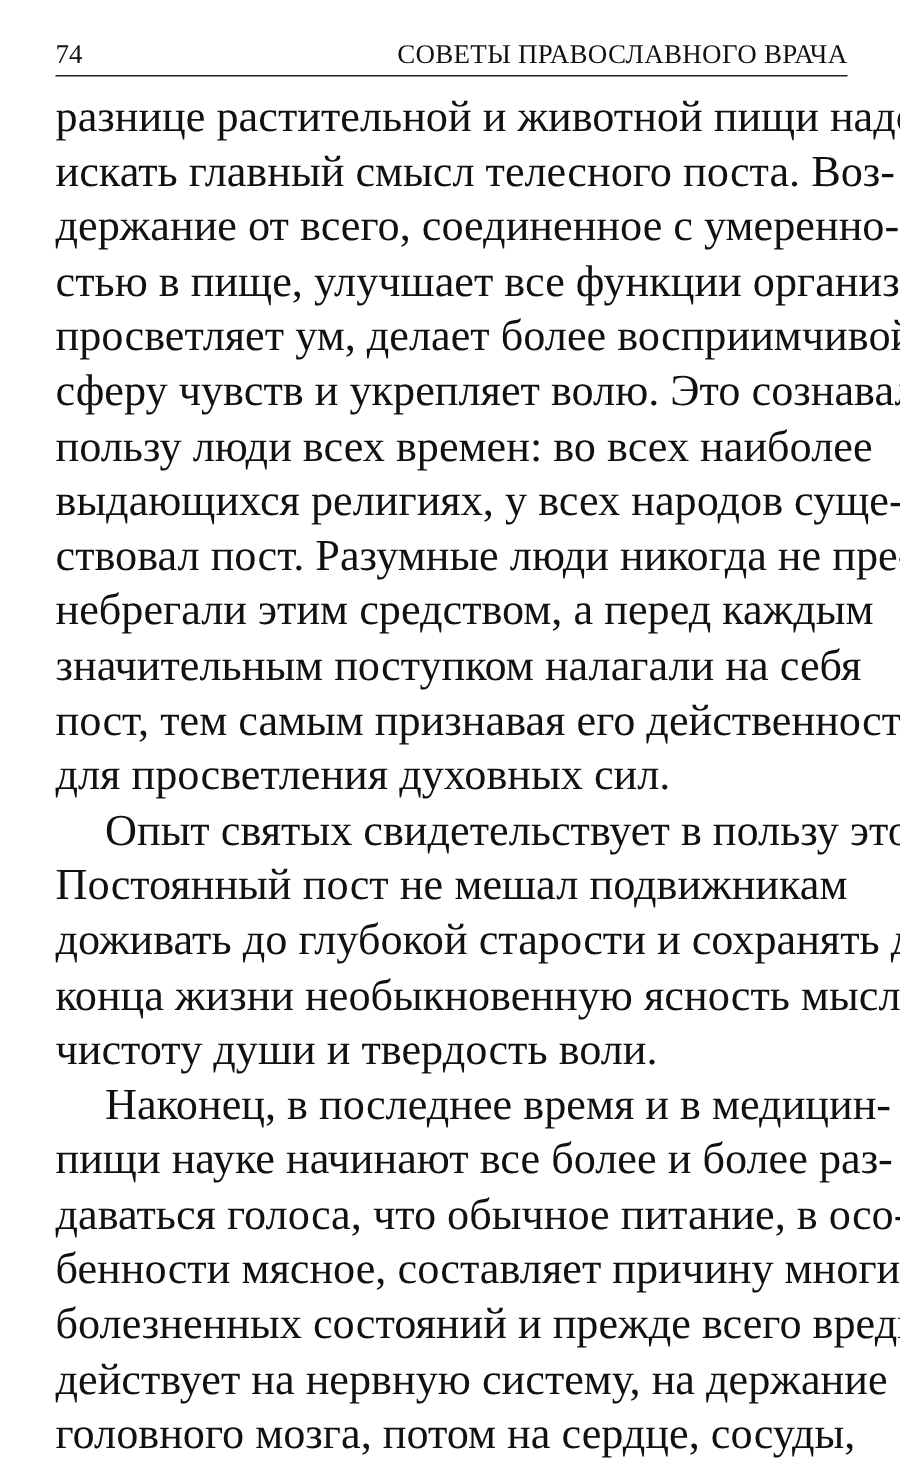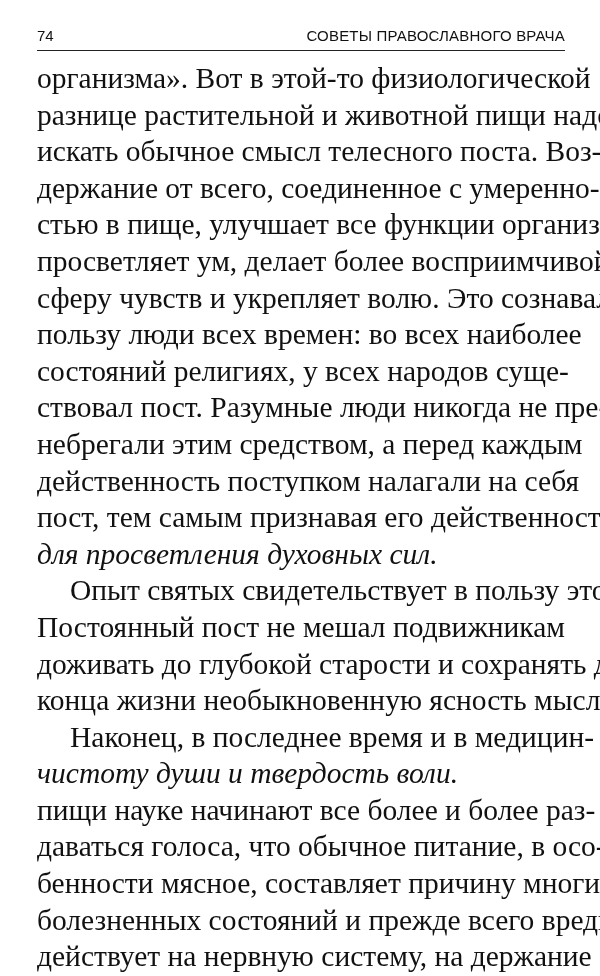--- a/index.html
+++ b/index.html
@@ -1,68 +1,67 @@
 <!DOCTYPE html>
 <html><head>
 <meta charset="utf-8">
 <style>
   html, body { margin: 0; padding: 0; background: #ffffff; }
   body { width: 600px; height: 976px; overflow: hidden; position: relative; color: #111; }
   .page { position: absolute; left: 37px; top: 0; width: 528px; }
   .running-head {
     position: absolute; left: 0; top: 24px; width: 528px; height: 26px;
     border-bottom: 1.5px solid #222;
-    font-family: Liberation Sans, sans-serif; font-size: 15px; line-height: 20px;
+    font-family: Liberation Serif, serif; font-size: 18px; line-height: 20px;
   }
   .page-number { position: absolute; left: 0; top: 2px; }
   .running-title { position: absolute; right: 0; top: 2px; letter-spacing: 0.2px; }
   .body-text {
     position: absolute; left: 0; top: 60px; width: 528px;
     font-family: "Liberation Serif", serif; font-size: 29.5px; line-height: 36.6px;
   }
   .line {
     display: block; white-space: nowrap; text-align: justify; text-align-last: justify;
     height: 36.6px;
   }
-  .line.last { text-align-last: left; font-style: italic; }
+  .line.last { text-align-last: left; }
   .line.indent { padding-left: 33px; }
 </style>
 </head>
 <body>
 
 <div class="page">
   <div class="running-head">
     <span class="page-number">74</span>
     <span class="running-title">СОВЕТЫ ПРАВОСЛАВНОГО ВРАЧА</span>
   </div>
 
   <div class="body-text">
 
-    <span class="line">организма». Вот в этой-то физиологической</span>
     <span class="line">разнице растительной и животной пищи надо</span>
-    <span class="line">искать обычное смысл телесного поста. Воз-</span>
+    <span class="line">искать главный смысл телесного поста. Воз-</span>
     <span class="line">держание от всего, соединенное с умеренно-</span>
     <span class="line">стью в пище, улучшает все функции организма,</span>
     <span class="line">просветляет ум, делает более восприимчивой</span>
     <span class="line">сферу чувств и укрепляет волю. Это сознавали</span>
     <span class="line">пользу люди всех времен: во всех наиболее</span>
-    <span class="line">состояний религиях, у всех народов суще-</span>
+    <span class="line">выдающихся религиях, у всех народов суще-</span>
     <span class="line">ствовал пост. Разумные люди никогда не пре-</span>
     <span class="line">небрегали этим средством, а перед каждым</span>
-    <span class="line">действенность поступком налагали на себя</span>
+    <span class="line">значительным поступком налагали на себя</span>
     <span class="line">пост, тем самым признавая его действенность</span>
     <span class="line last">для просветления духовных сил.</span>
 
     <span class="line indent">Опыт святых свидетельствует в пользу этого.</span>
     <span class="line">Постоянный пост не мешал подвижникам</span>
     <span class="line">доживать до глубокой старости и сохранять до</span>
     <span class="line">конца жизни необыкновенную ясность мысли,</span>
+    <span class="line last">чистоту души и твердость воли.</span>
+
     <span class="line indent">Наконец, в последнее время и в медицин-</span>
-
-    <span class="line last">чистоту души и твердость воли.</span>
     <span class="line">пищи науке начинают все более и более раз-</span>
     <span class="line">даваться голоса, что обычное питание, в осо-</span>
     <span class="line">бенности мясное, составляет причину многих</span>
     <span class="line">болезненных состояний и прежде всего вредно</span>
     <span class="line">действует на нервную систему, на держание</span>
     <span class="line">головного мозга, потом на сердце, сосуды,</span>
 
   </div>
 </div>
 

